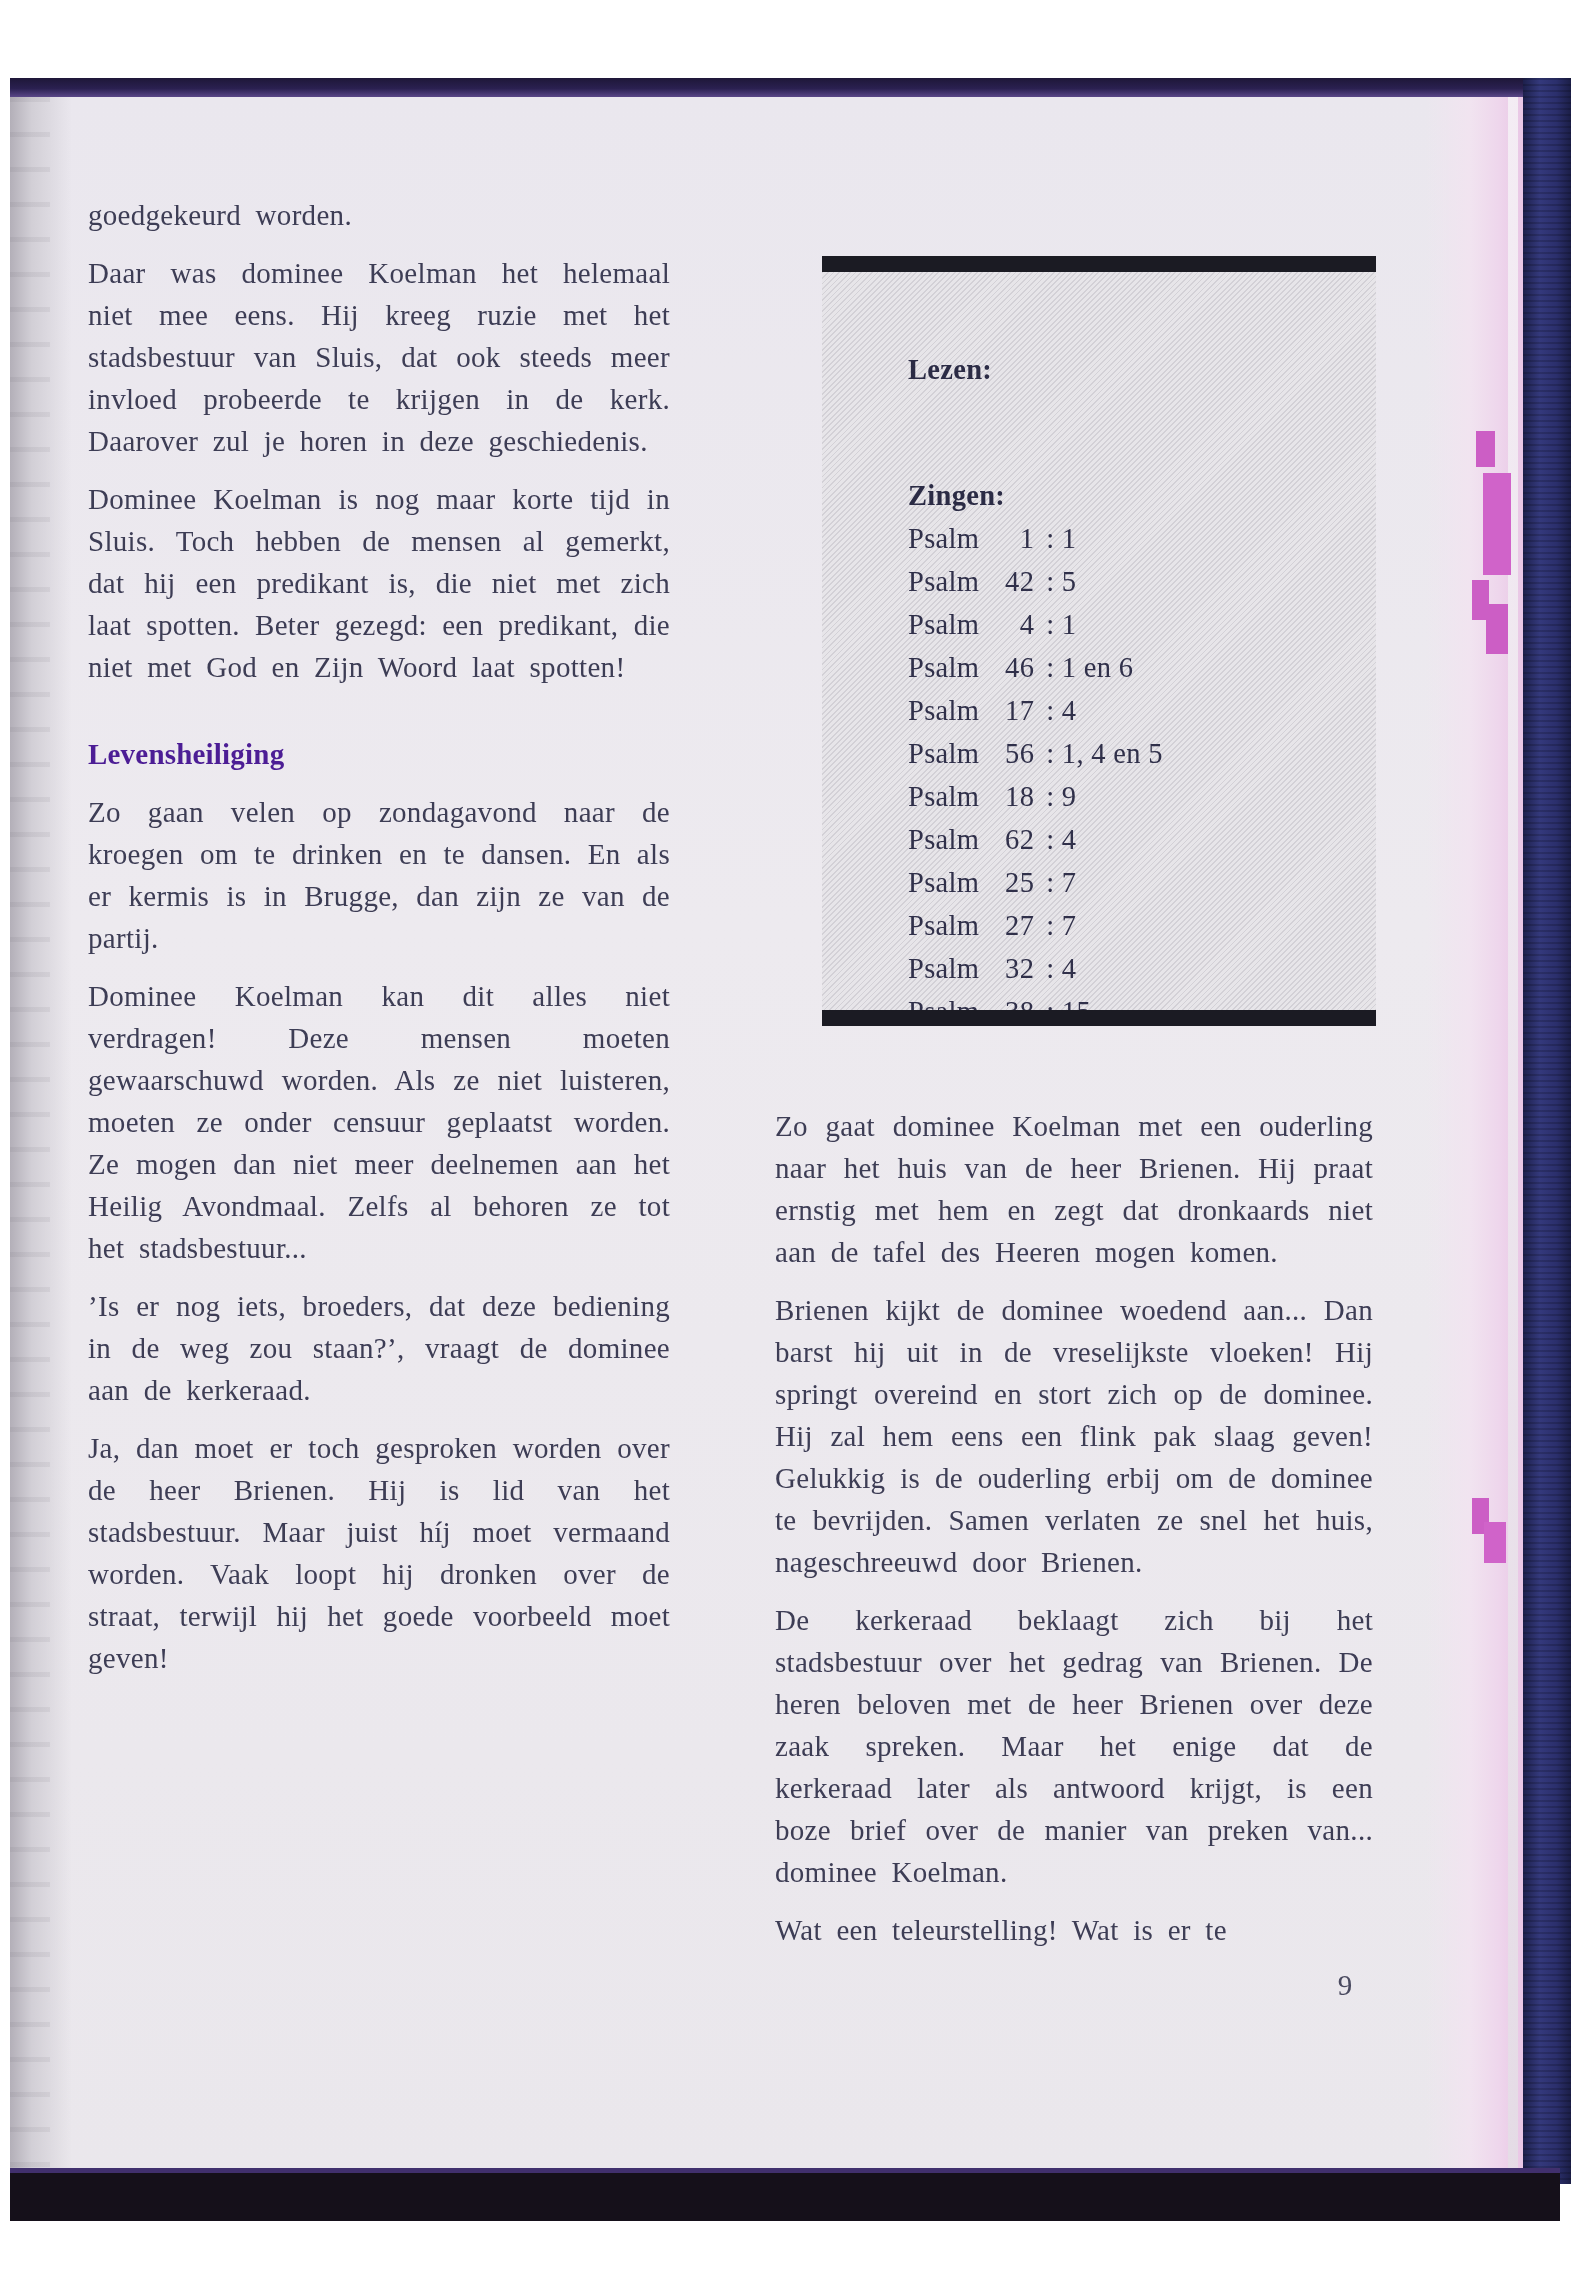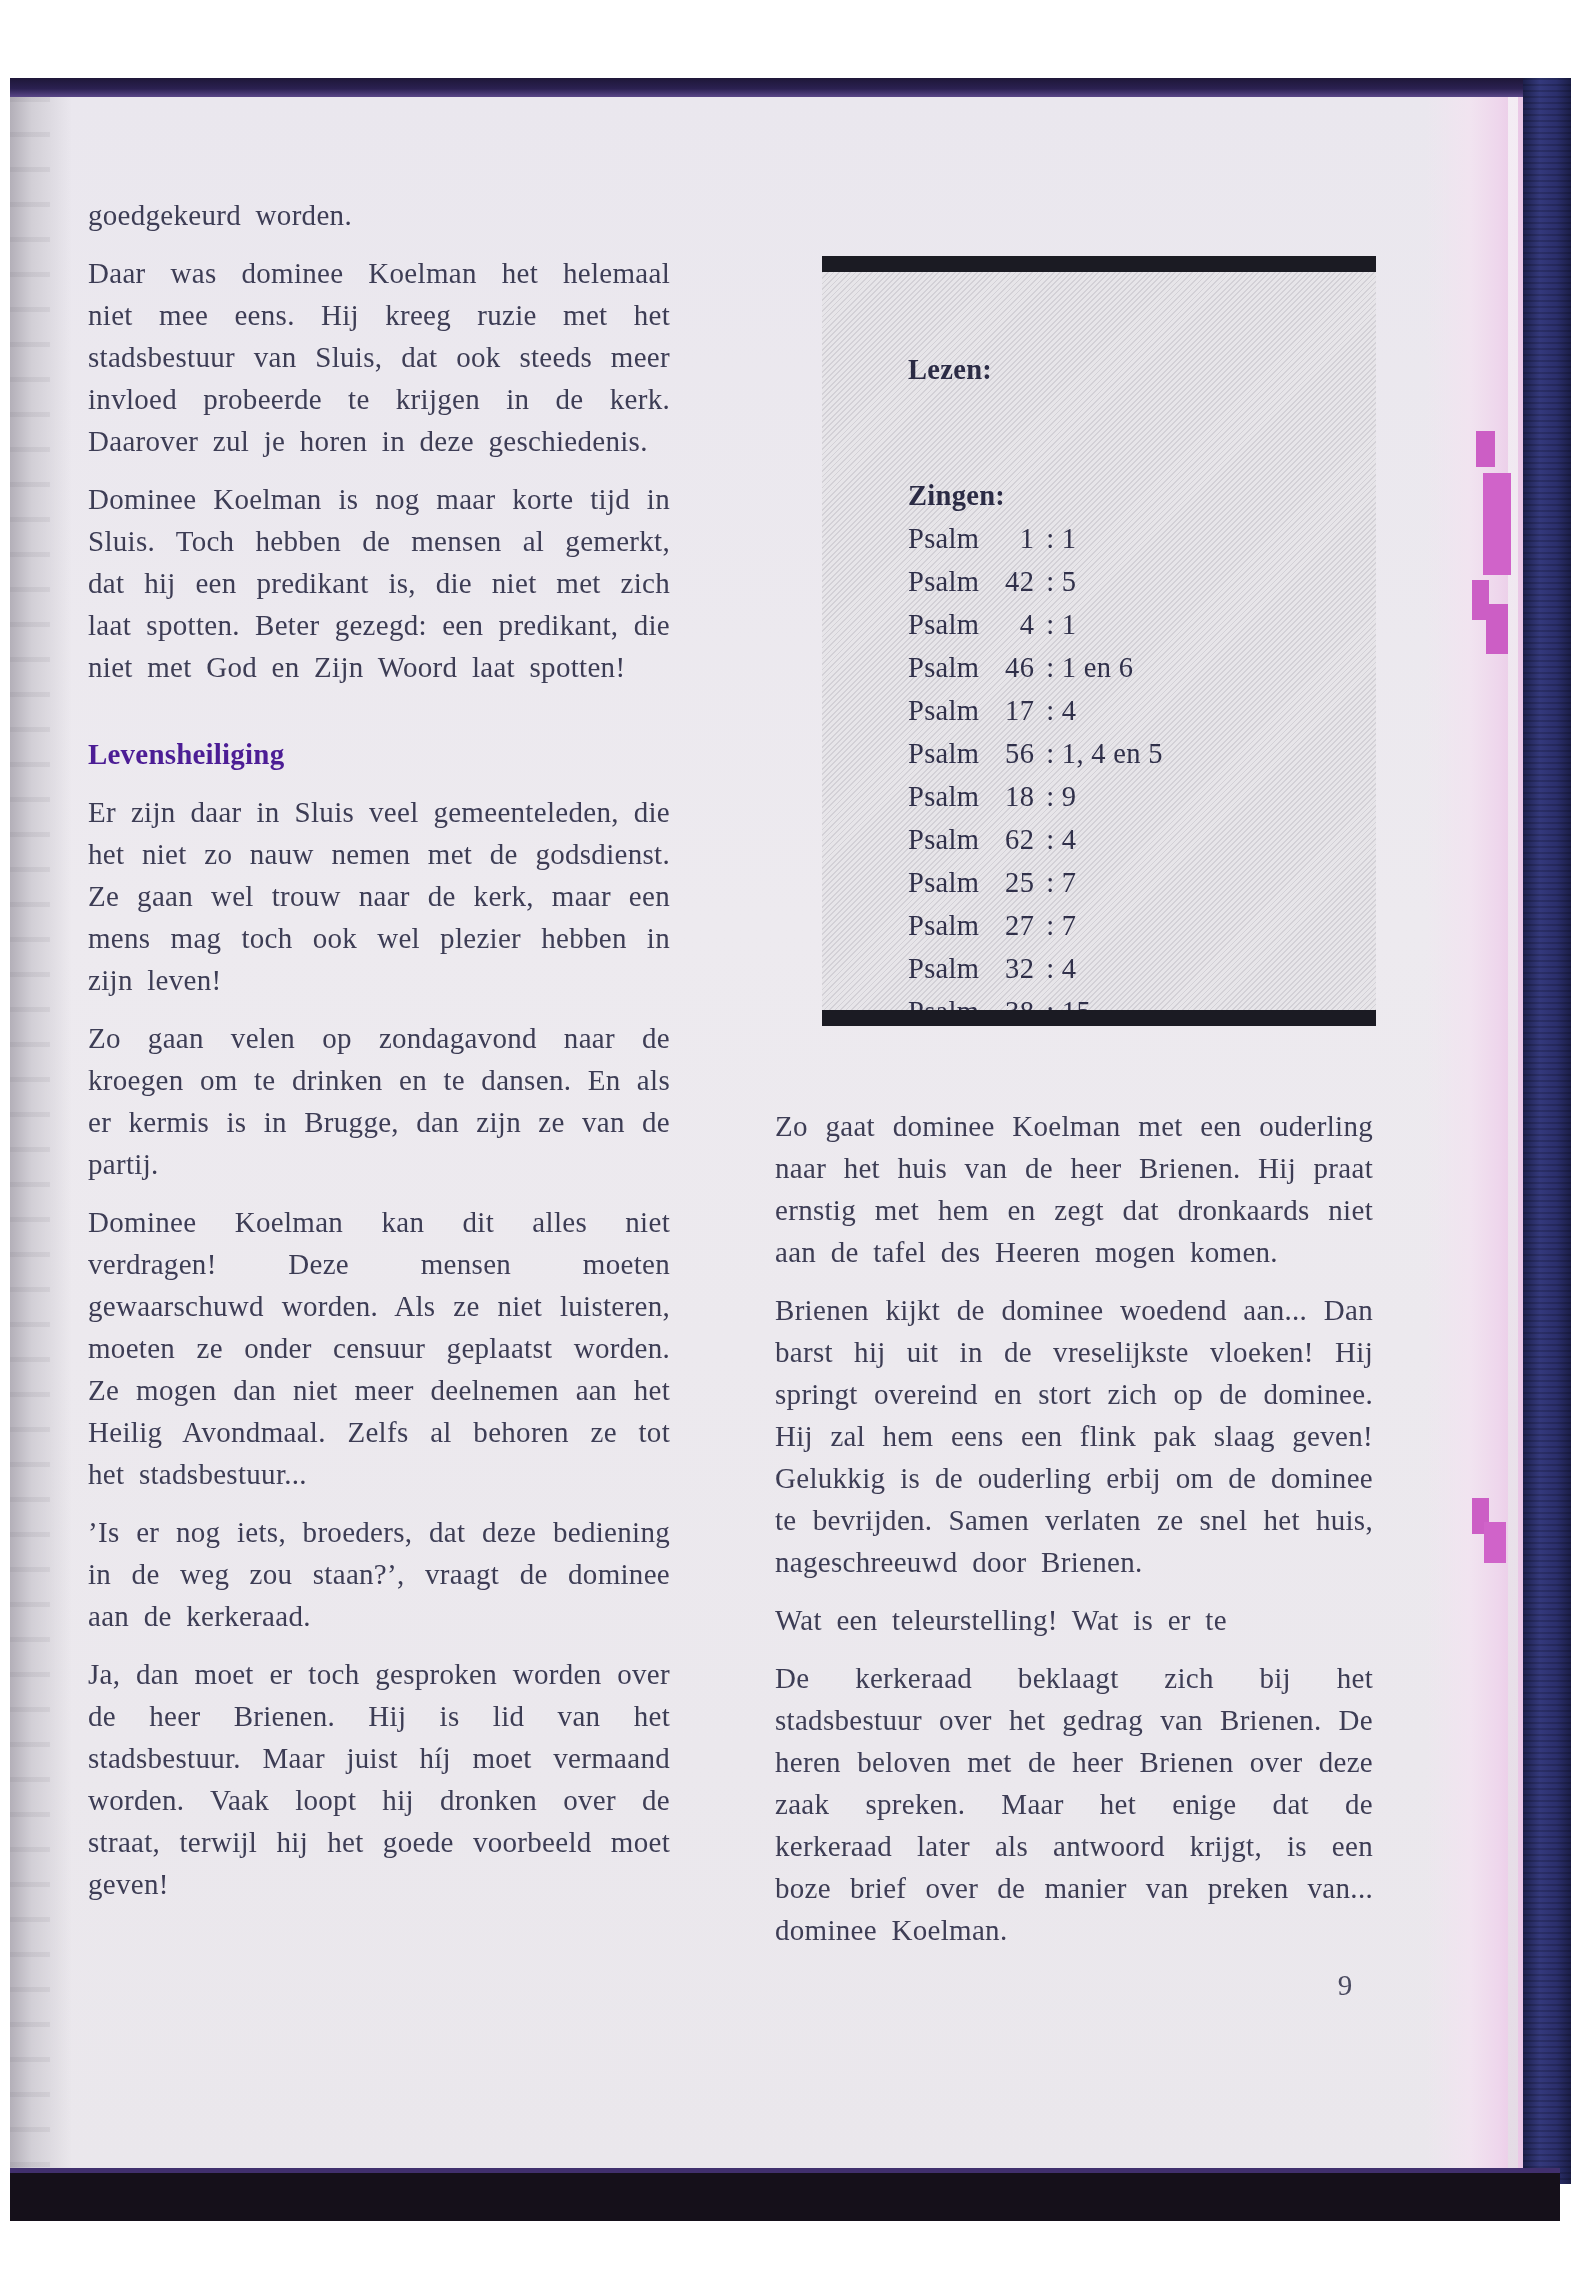--- a/index.html
+++ b/index.html
@@ -116,21 +116,20 @@
     <div class="spine-texture"></div>
   </div>
 
   <div class="bottom-band"></div>
 
   <div class="col col-left">
     <p>goedgekeurd worden.</p>
     <p>Daar was dominee Koelman het helemaal niet mee eens. Hij kreeg ruzie met het stadsbestuur van Sluis, dat ook steeds meer invloed probeerde te krijgen in de kerk. Daarover zul je horen in deze geschiedenis.</p>
     <p>Dominee Koelman is nog maar korte tijd in Sluis. Toch hebben de mensen al gemerkt, dat hij een predikant is, die niet met zich laat spotten. Beter gezegd: een predikant, die niet met God en Zijn Woord laat spotten!</p>
     <p class="section-heading">Levensheiliging</p>
-    <p>Er zijn daar in Sluis veel gemeenteleden, die het niet zo nauw nemen met de godsdienst. Ze gaan wel trouw naar de kerk, maar een mens mag toch ook wel plezier hebben in zijn leven!</p>
     <p>Zo gaan velen op zondagavond naar de kroegen om te drinken en te dansen. En als er kermis is in Brugge, dan zijn ze van de partij.</p>
     <p>Dominee Koelman kan dit alles niet verdragen! Deze mensen moeten gewaarschuwd worden. Als ze niet luisteren, moeten ze onder censuur geplaatst worden. Ze mogen dan niet meer deelnemen aan het Heilig Avondmaal. Zelfs al behoren ze tot het stadsbestuur...</p>
     <p>’Is er nog iets, broeders, dat deze bediening in de weg zou staan?’, vraagt de dominee aan de kerkeraad.</p>
     <p>Ja, dan moet er toch gesproken worden over de heer Brienen. Hij is lid van het stadsbestuur. Maar juist híj moet vermaand worden. Vaak loopt hij dronken over de straat, terwijl hij het goede voorbeeld moet geven!</p>
   </div>
 
   <div class="liturgy-box">
     <div class="box-rule top"></div>
     <div class="box-inner">
       <div class="box-content">
@@ -199,20 +198,20 @@
           <span class="psalm-verses">: 15</span>
         </div>
       </div>
     </div>
     <div class="box-rule bottom"></div>
   </div>
 
   <div class="col col-right">
     <p>Zo gaat dominee Koelman met een ouderling naar het huis van de heer Brienen. Hij praat ernstig met hem en zegt dat dronkaards niet aan de tafel des Heeren mogen komen.</p>
     <p>Brienen kijkt de dominee woedend aan... Dan barst hij uit in de vreselijkste vloeken! Hij springt overeind en stort zich op de dominee. Hij zal hem eens een flink pak slaag geven! Gelukkig is de ouderling erbij om de dominee te bevrijden. Samen verlaten ze snel het huis, nageschreeuwd door Brienen.</p>
+    <p>De kerkeraad beklaagt zich bij het stadsbestuur over het gedrag van Brienen. De heren beloven met de heer Brienen over deze zaak spreken. Maar het enige dat de kerkeraad later als antwoord krijgt, is een boze brief over de manier van preken van... dominee Koelman.</p>
     <p>Wat een teleurstelling! Wat is er te</p>
-    <p>De kerkeraad beklaagt zich bij het stadsbestuur over het gedrag van Brienen. De heren beloven met de heer Brienen over deze zaak spreken. Maar het enige dat de kerkeraad later als antwoord krijgt, is een boze brief over de manier van preken van... dominee Koelman.</p>
   </div>
 
   <div class="page-number">9</div>
 
 </div>
 
 
 </body></html>

